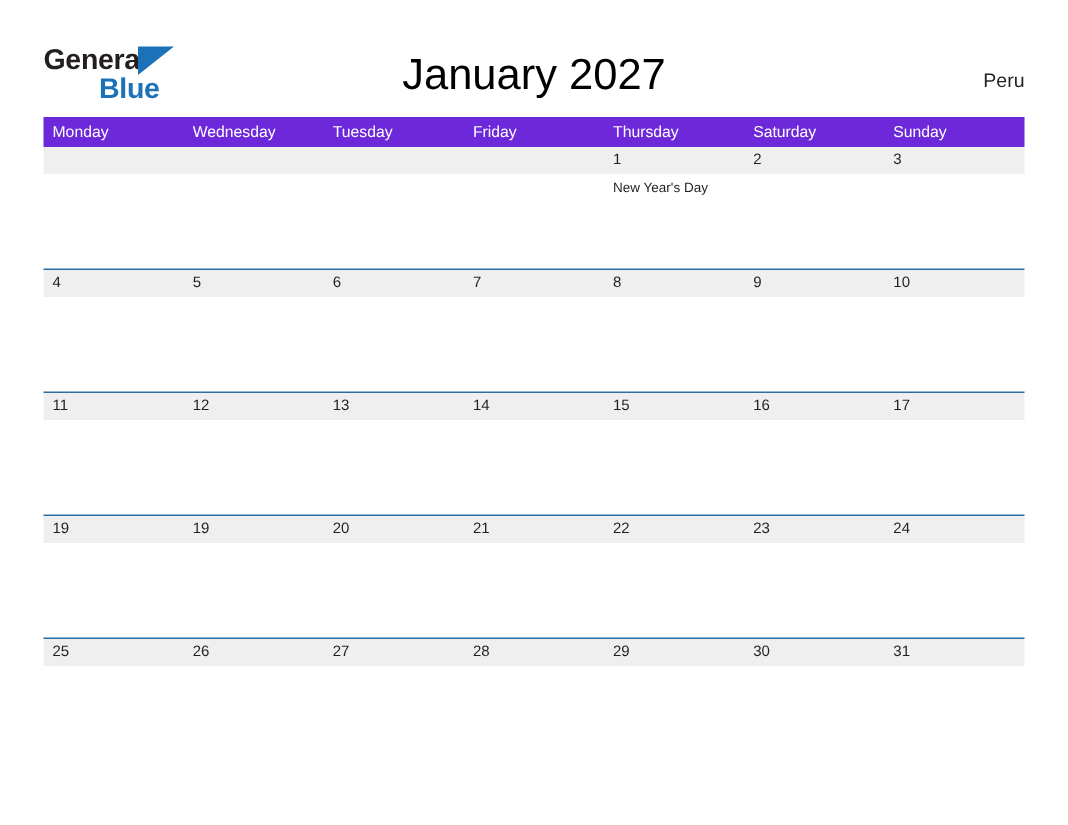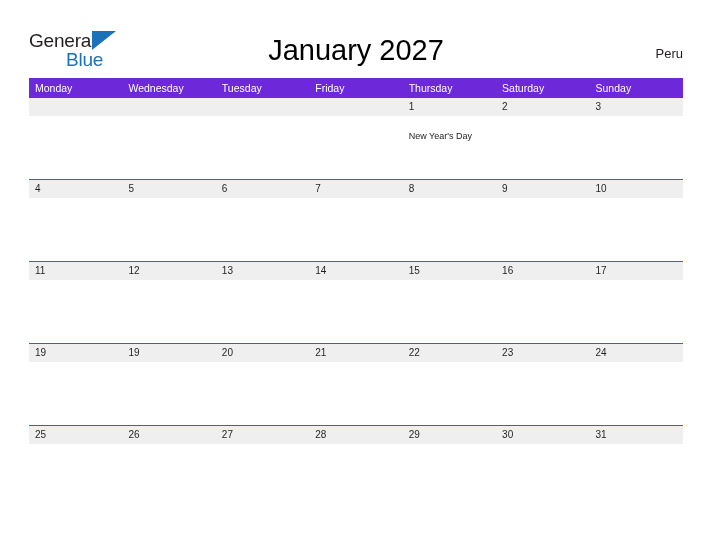--- a/index.html
+++ b/index.html
@@ -23,20 +23,21 @@
     width: 712px;
     height: 78px;
   }
 
   .logo {
     position: absolute;
     left: 29px;
     top: 30px;
     width: 120px;
     height: 42px;
+    font-weight: bold;
   }
   .logo-general {
     position: absolute;
     left: 0;
     top: 0;
     font-size: 19px;
     color: #231f20;
     letter-spacing: -0.2px;
     line-height: 21px;
     white-space: nowrap;
@@ -137,21 +138,21 @@
 
   .event-band {
     display: flex;
     width: 654px;
     height: 62px;
     background: #ffffff;
   }
   .event-cell {
     flex: 1 1 0;
     padding-left: 6px;
-    padding-top: 15px;
+    padding-top: 4px;
     box-sizing: border-box;
   }
   .event-text {
     font-size: 9px;
     color: #231f20;
     line-height: 11px;
     white-space: nowrap;
   }
   .event-text:empty {
     display: none;

